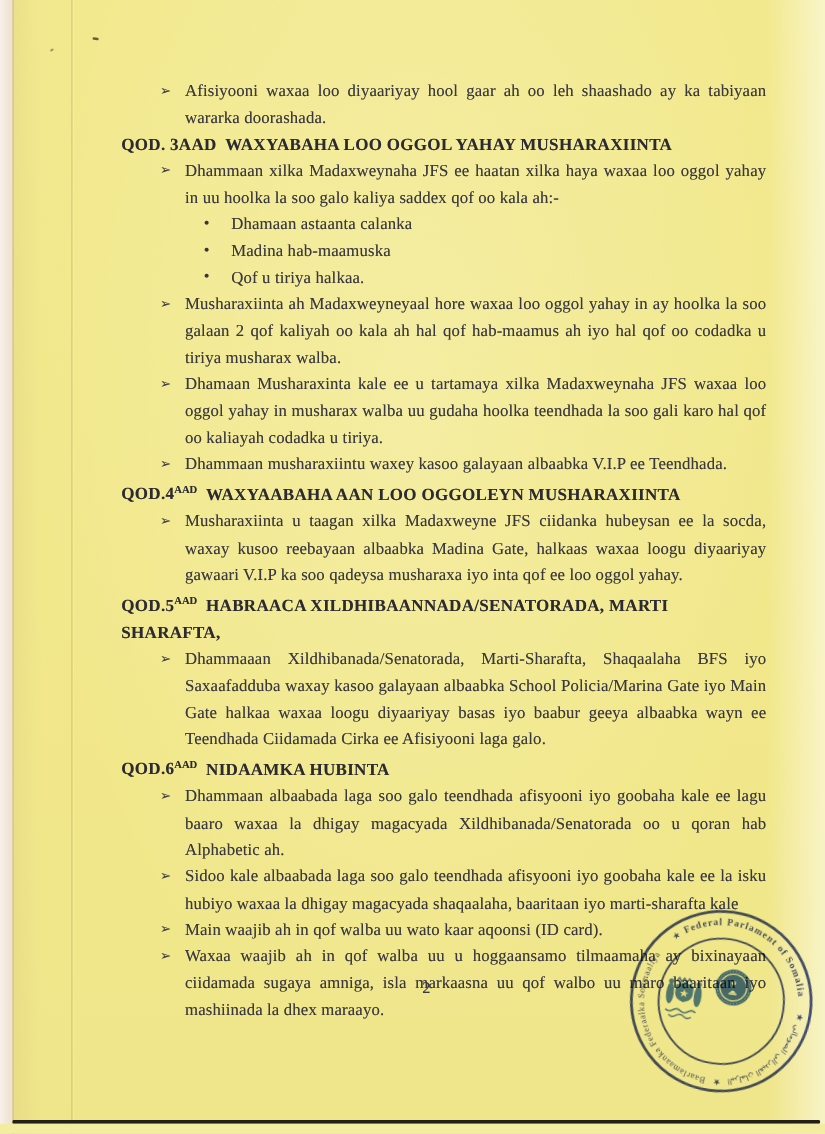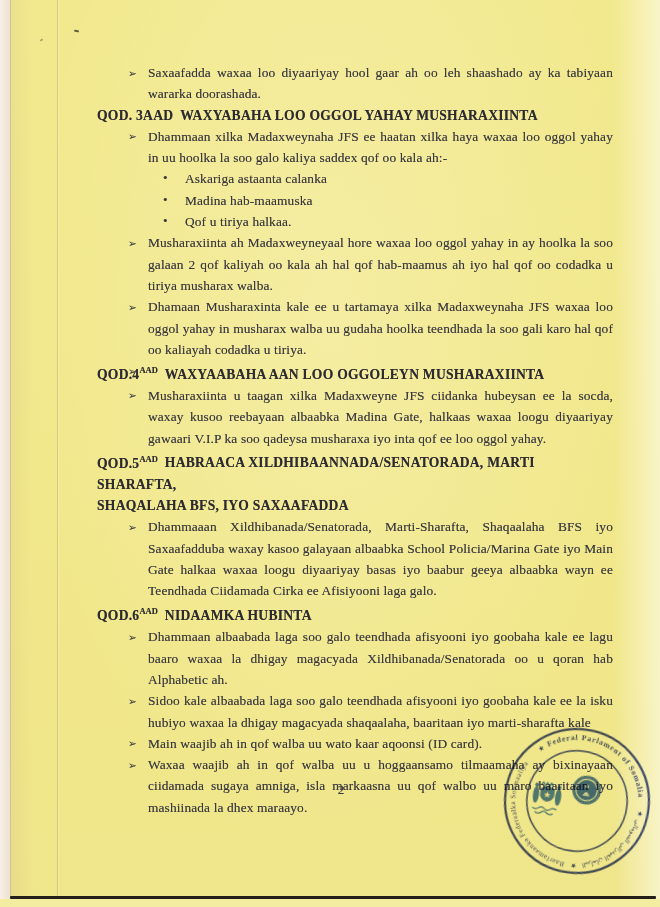--- a/index.html
+++ b/index.html
@@ -58,69 +58,69 @@
 <div class="page">
   <div class="edge-left"></div>
   <div class="crease"></div>
   <div class="speck1"></div>
   <div class="speck2"></div>
 
   <div class="content">
 
     <div class="bullet">
       <span class="bm">➢</span>
-      <span>Saxaafadda waxaa loo diyaariyay hool gaar ah oo leh shaashado ay ka tabiyaan wararka doorashada.</span>
+      <span>Afisiyooni waxaa loo diyaariyay hool gaar ah oo leh shaashado ay ka tabiyaan wararka doorashada.</span>
     </div>
 
     <h2>
       <span>QOD. 3AAD</span><span class="ht">WAXYABAHA LOO OGGOL YAHAY MUSHARAXIINTA</span>
     </h2>
 
     <div class="bullet">
       <span class="bm">➢</span>
       <span>Dhammaan xilka Madaxweynaha JFS ee haatan xilka haya waxaa loo oggol yahay in uu hoolka la soo galo kaliya saddex qof oo kala ah:-</span>
     </div>
 
     <div class="sub">
       <span class="bm">•</span>
-      <span>Askariga astaanta calanka</span>
+      <span>Dhamaan astaanta calanka</span>
     </div>
     <div class="sub">
       <span class="bm">•</span>
       <span>Madina hab-maamuska</span>
     </div>
     <div class="sub">
       <span class="bm">•</span>
       <span>Qof u tiriya halkaa.</span>
     </div>
 
     <div class="bullet">
       <span class="bm">➢</span>
       <span>Musharaxiinta ah Madaxweyneyaal hore waxaa loo oggol yahay in ay hoolka la soo galaan 2 qof kaliyah oo kala ah hal qof hab-maamus ah iyo hal qof oo codadka u tiriya musharax walba.</span>
     </div>
     <div class="bullet">
       <span class="bm">➢</span>
       <span>Dhamaan Musharaxinta kale ee u tartamaya xilka Madaxweynaha JFS waxaa loo oggol yahay in musharax walba uu gudaha hoolka teendhada la soo gali karo hal qof oo kaliayah codadka u tiriya.</span>
     </div>
     <div class="bullet">
       <span class="bm">➢</span>
+      <span>Dhammaan musharaxiintu waxey kasoo galayaan albaabka V.I.P ee Teendhada.</span>
     </div>
 
     <h2>
       <span>QOD.4</span><sup>AAD</sup><span class="ht">WAXYAABAHA AAN LOO OGGOLEYN MUSHARAXIINTA</span>
     </h2>
 
     <div class="bullet">
       <span class="bm">➢</span>
       <span>Musharaxiinta u taagan xilka Madaxweyne JFS ciidanka hubeysan ee la socda, waxay kusoo reebayaan albaabka Madina Gate, halkaas waxaa loogu diyaariyay gawaari V.I.P ka soo qadeysa musharaxa iyo inta qof ee loo oggol yahay.</span>
     </div>
 
     <h2>
       <span>QOD.5</span><sup>AAD</sup><span class="ht">HABRAACA XILDHIBAANNADA/SENATORADA, MARTI SHARAFTA,</span><br>
-      <span>SHAQALAHA BFS, IYO SAXAAFADDA</span>
     </h2>
 
     <div class="bullet">
       <span class="bm">➢</span>
       <span>Dhammaaan Xildhibanada/Senatorada, Marti-Sharafta, Shaqaalaha BFS iyo Saxaafadduba waxay kasoo galayaan albaabka School Policia/Marina Gate iyo Main Gate halkaa waxaa loogu diyaariyay basas iyo baabur geeya albaabka wayn ee Teendhada Ciidamada Cirka ee Afisiyooni laga galo.</span>
     </div>
 
     <h2>
       <span>QOD.6</span><sup>AAD</sup><span class="ht">NIDAAMKA HUBINTA</span>
     </h2>

